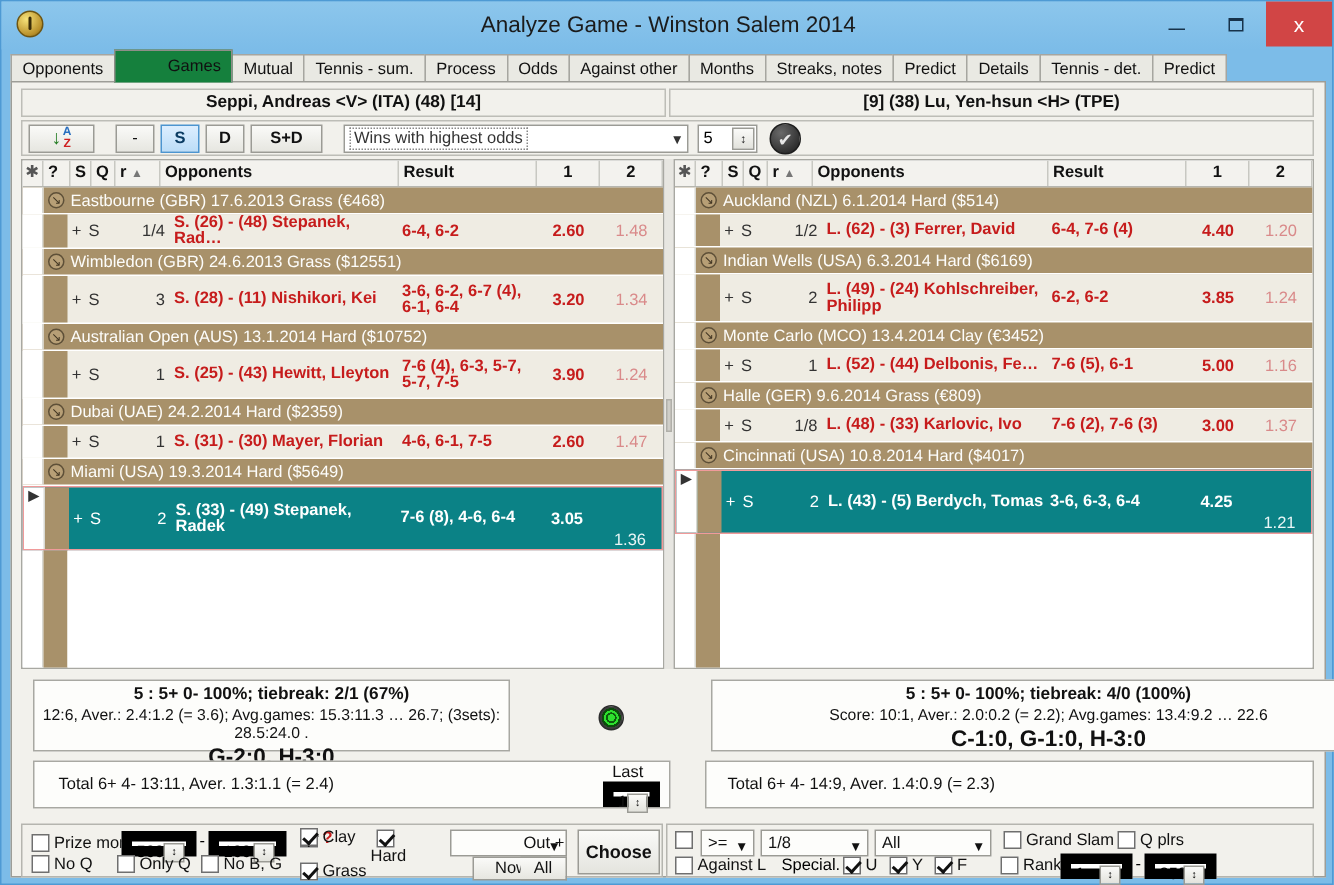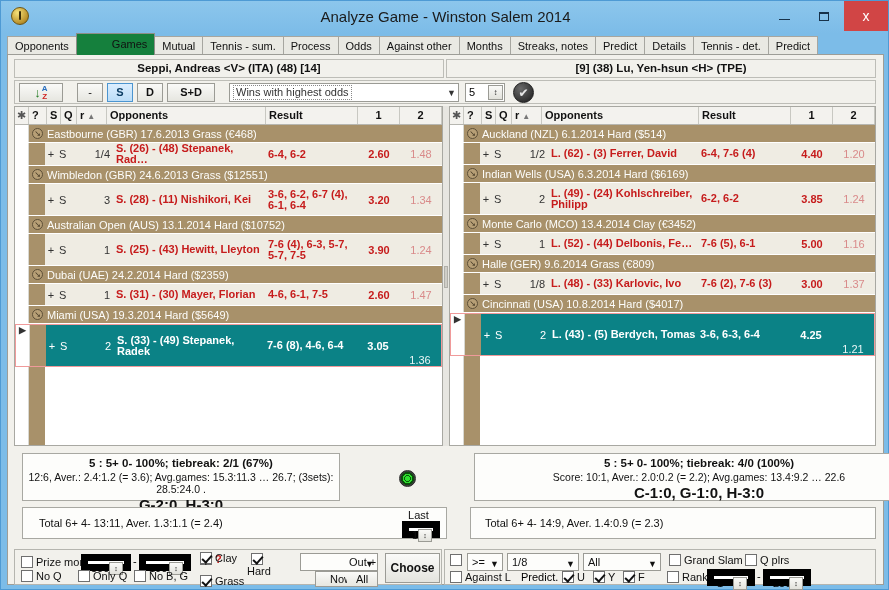--- a/index.html
+++ b/index.html
@@ -600,21 +600,21 @@
           <span>Grand Slam</span>
         </span>
         <span class="chk" style="position:absolute;left:300px;top:4px;">
           <span class="cbox"></span>
           <span>Q plrs</span>
         </span>
         <span class="chk" style="position:absolute;left:5px;top:21px;">
           <span class="cbox"></span>
           <span>Against L</span>
         </span>
-        <span style="position:absolute;left:76px;top:21px;font-size:11px;">Predict.</span>
+        <span style="position:absolute;left:76px;top:21px;font-size:11px;">Special.</span>
         <span class="chk" style="position:absolute;left:117px;top:21px;">
           <span class="cbox on"></span>
           <span>U</span>
         </span>
         <span class="chk" style="position:absolute;left:148px;top:21px;">
           <span class="cbox on"></span>
           <span>Y</span>
         </span>
         <span class="chk" style="position:absolute;left:178px;top:21px;">
           <span class="cbox on"></span>

